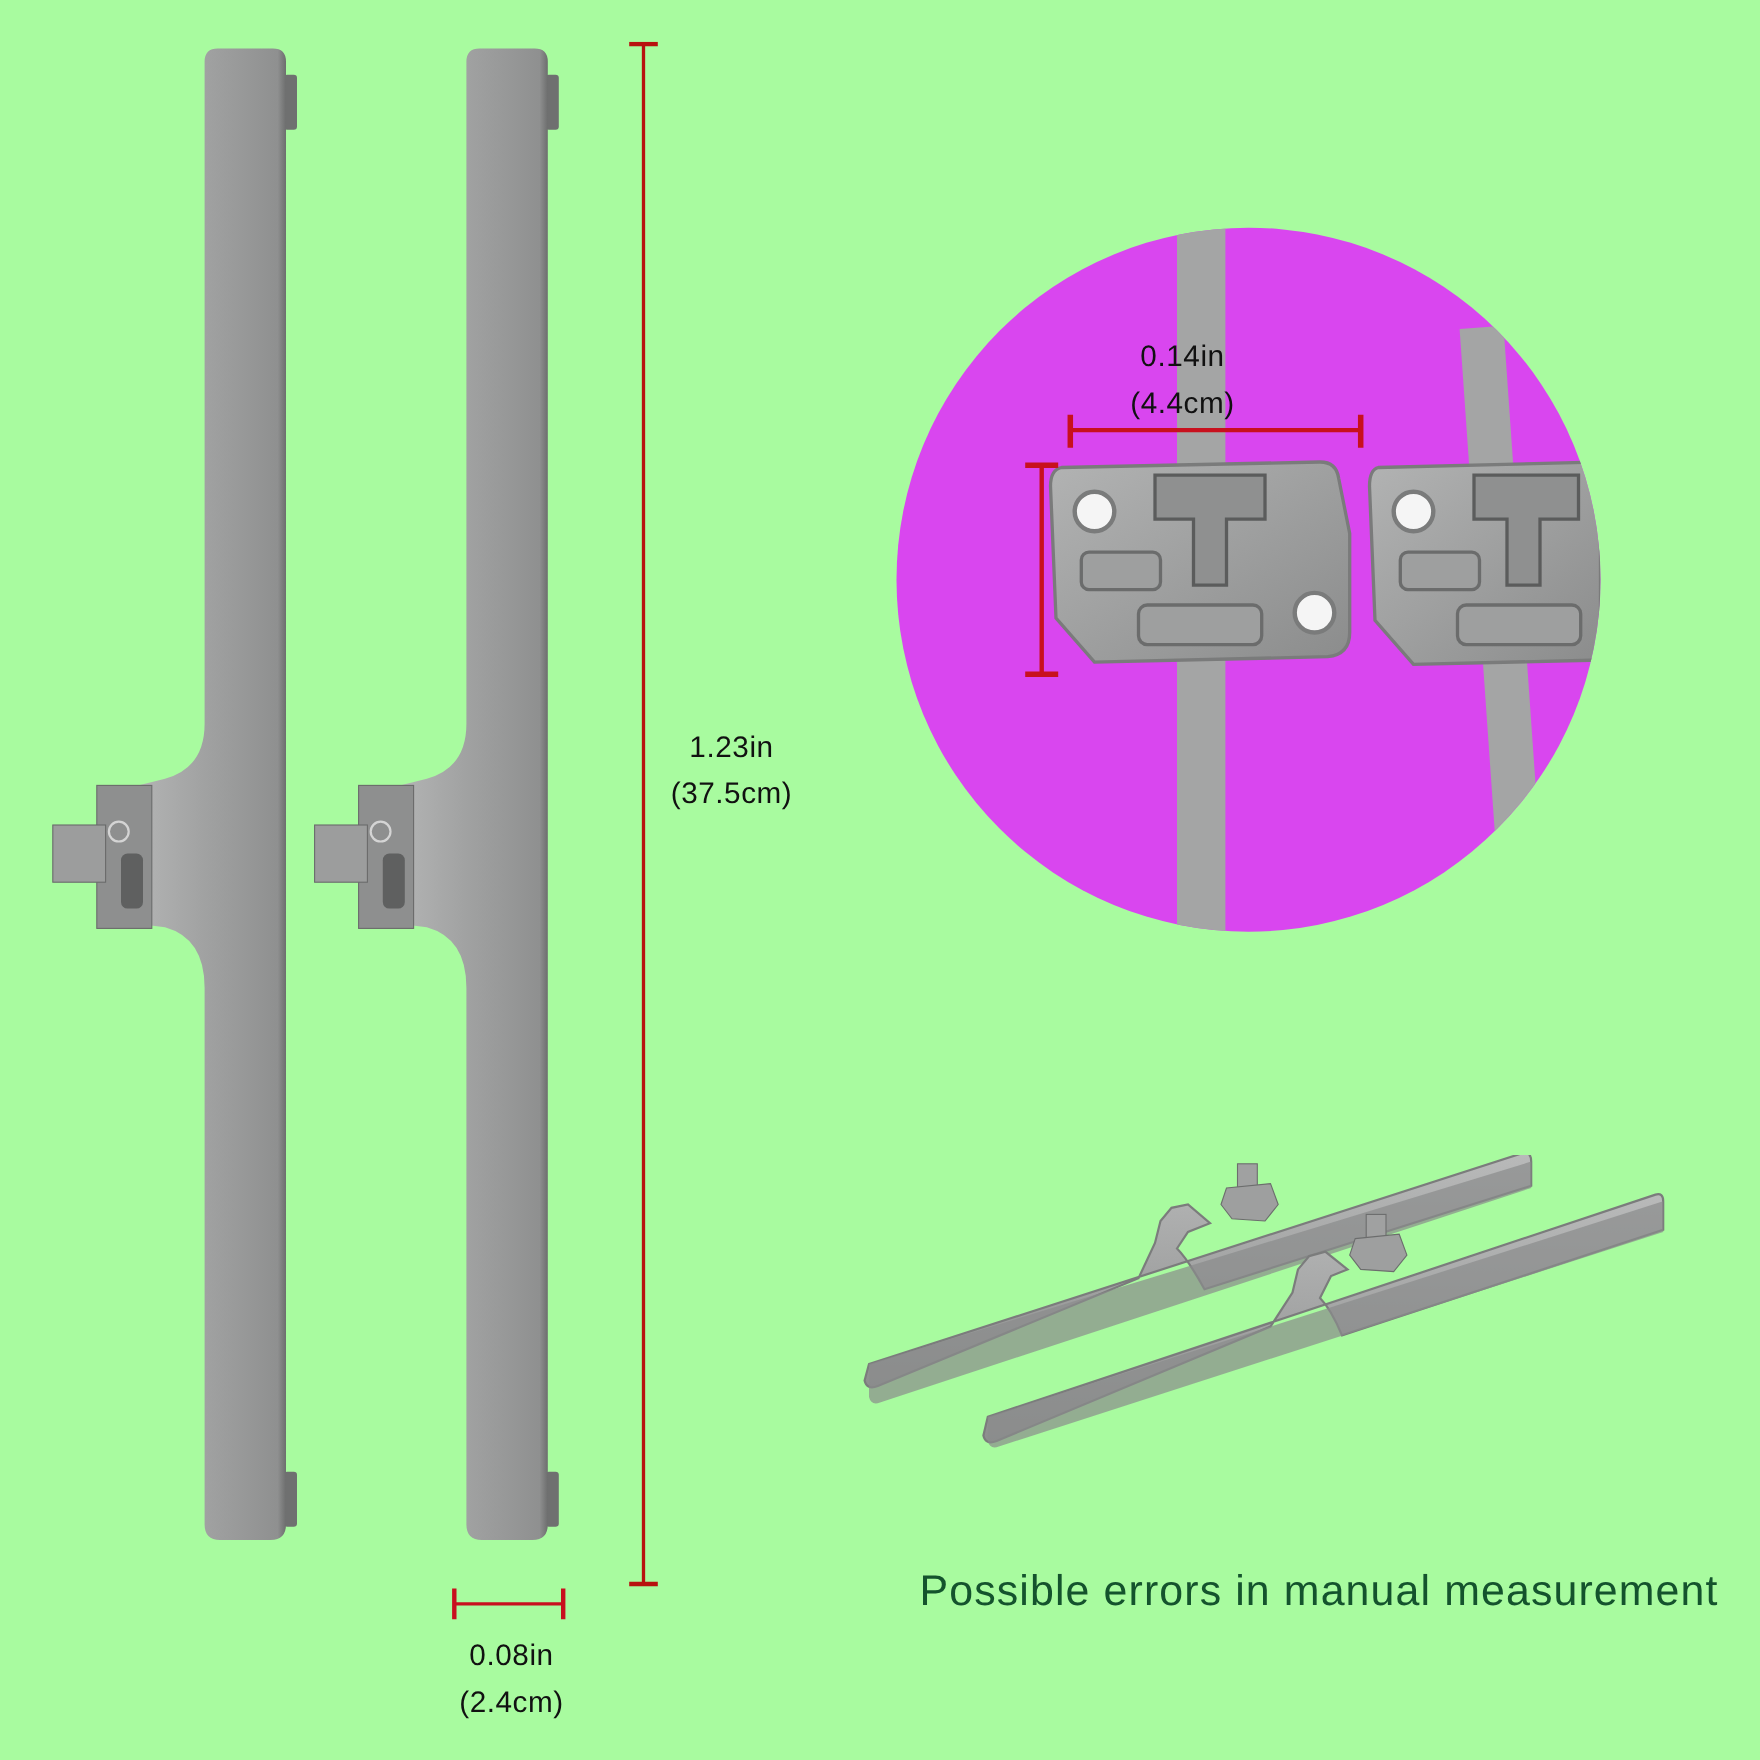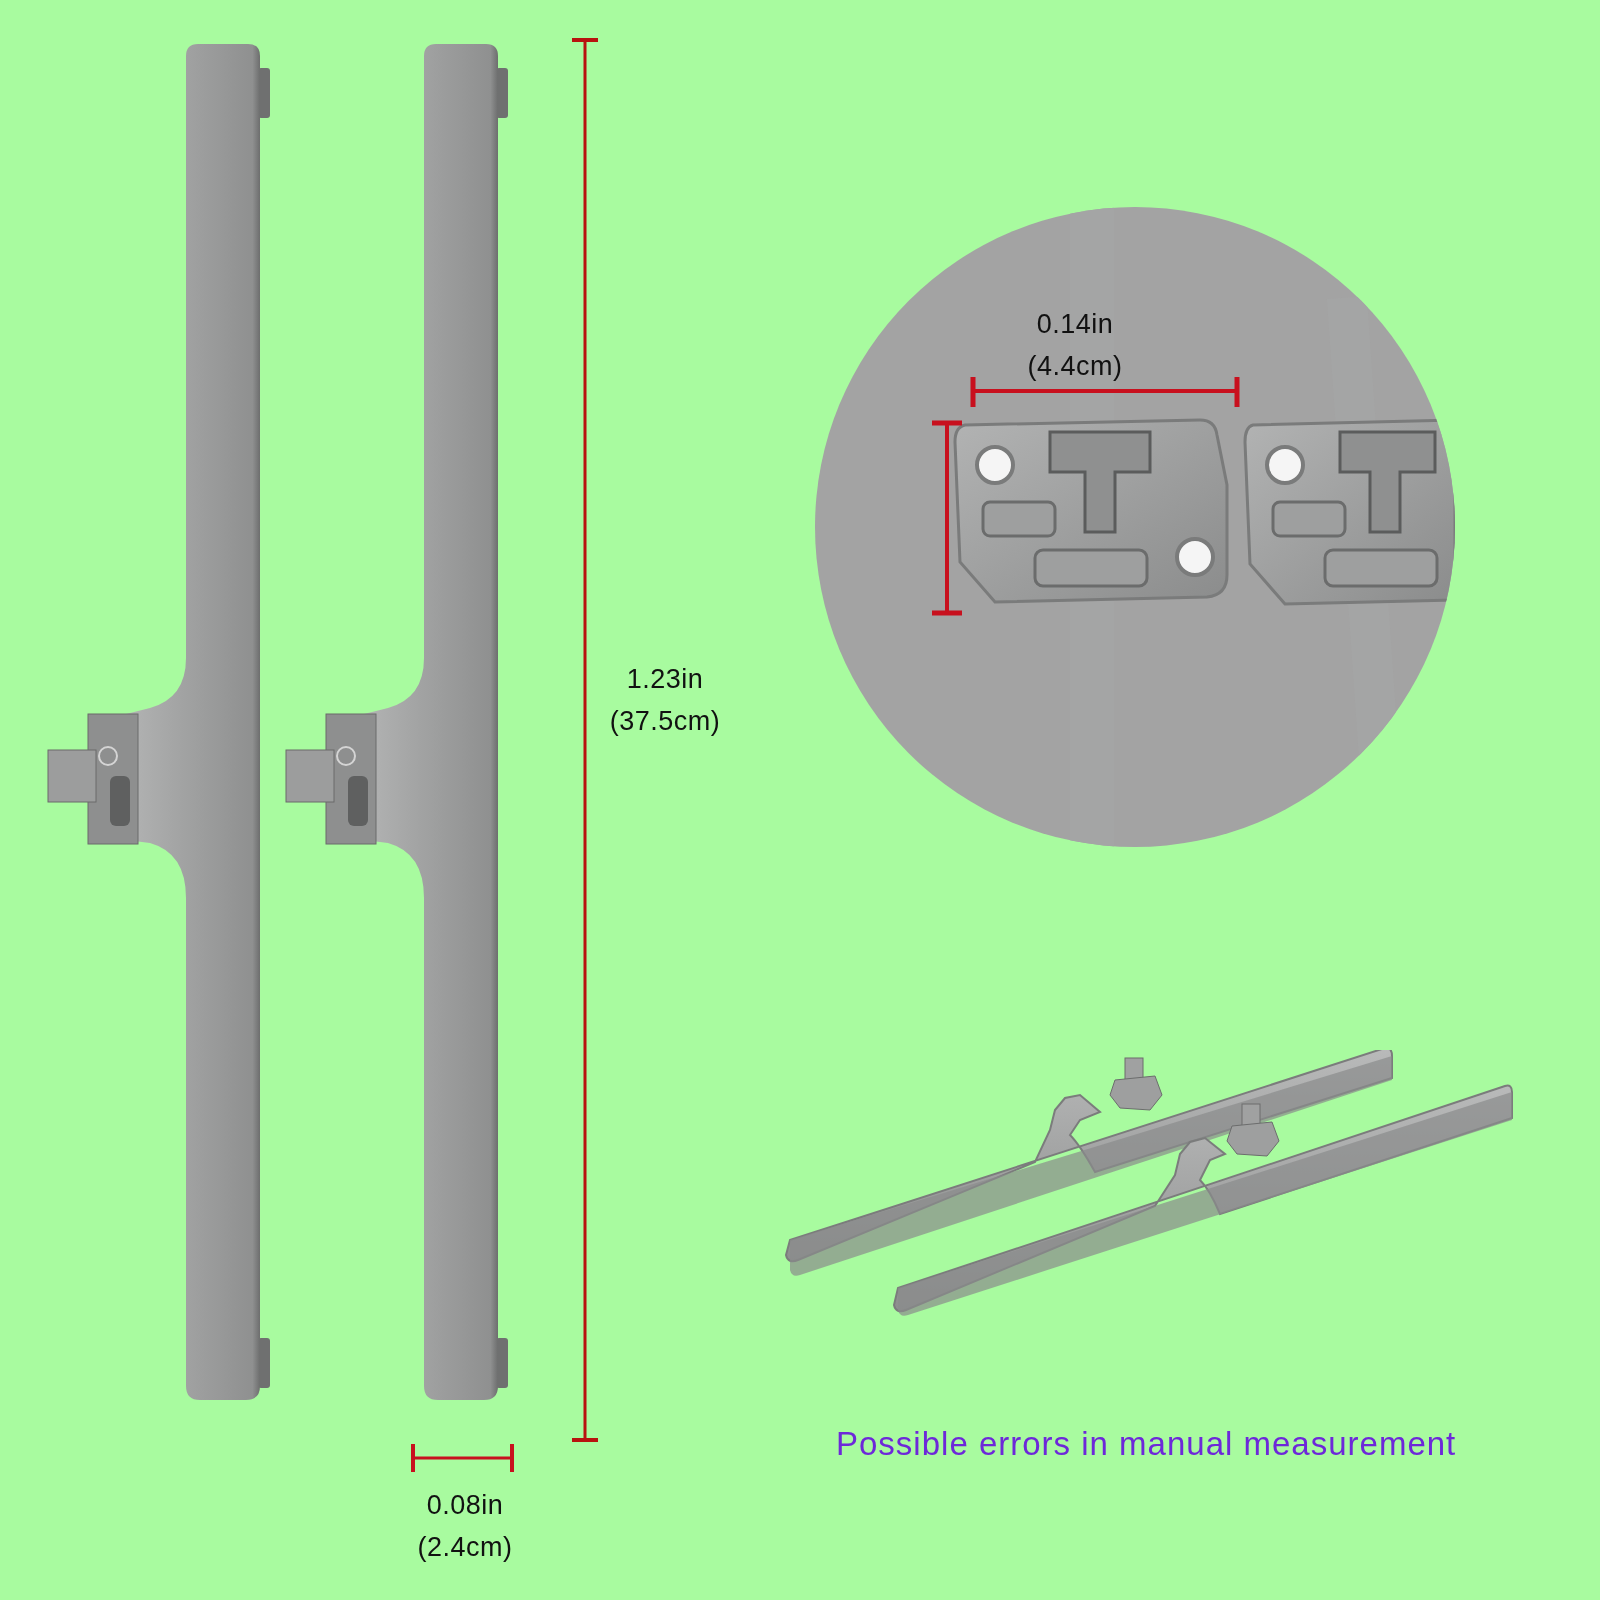--- a/index.html
+++ b/index.html
@@ -1,19 +1,19 @@
 <!DOCTYPE html>
 <html><head>
 <meta charset="utf-8">
 <style>
   html,body{margin:0;padding:0;}
   body{width:1600px;height:1600px;background:#a8fb9f;position:relative;overflow:hidden;font-family:"Liberation Sans","DejaVu Sans",sans-serif;}
   .abs{position:absolute;}
   .dim-text{color:#111;font-size:27px;line-height:42px;text-align:center;letter-spacing:0.5px;}
-  .note{color:#6d28d9;font-size:33px;letter-spacing:1px;}
+  .note{color:#14532d;font-size:39px;letter-spacing:1px;}
   svg{display:block;}
 </style>
 </head>
 <body>
 
 <svg class="abs" style="left:40px;top:38px" width="250" height="1400" viewBox="0 0 250 1400">
   <defs>
     <linearGradient id="mg" x1="0" x2="1" y1="0" y2="0">
       <stop offset="0" stop-color="#7c7d7d"></stop>
       <stop offset="0.08" stop-color="#b4b5b5"></stop>
@@ -57,21 +57,21 @@
 <svg class="abs" style="left:410px;top:1442px" width="105" height="32">
   <line x1="3" y1="16" x2="102" y2="16" stroke="#c8101e" stroke-width="3"></line>
   <line x1="3" y1="2" x2="3" y2="30" stroke="#c8101e" stroke-width="4"></line>
   <line x1="102" y1="2" x2="102" y2="30" stroke="#c8101e" stroke-width="4"></line>
 </svg>
 <div class="abs dim-text" style="left:390px;top:1484px;width:150px;">
   <div>0.08in</div>
   <div>(2.4cm)</div>
 </div>
 
-<div class="abs" style="left:815px;top:207px;width:640px;height:640px;border-radius:50%;background:#a3a3a3;overflow:hidden;">
+<div class="abs" style="left:815px;top:207px;width:640px;height:640px;border-radius:50%;background:#d946ef;overflow:hidden;">
   <svg width="640" height="640" viewBox="0 0 640 640">
     <defs>
       <linearGradient id="pg" x1="0" y1="0" x2="1" y2="1">
         <stop offset="0" stop-color="#b2b3b3"></stop>
         <stop offset="1" stop-color="#8b8c8c"></stop>
       </linearGradient>
     </defs>
 
     <rect x="255" y="0" width="44" height="640" fill="#a4a5a5"></rect>
     <rect x="530" y="90" width="40" height="520" fill="#a4a5a5" transform="rotate(-4 550 350)"></rect>

